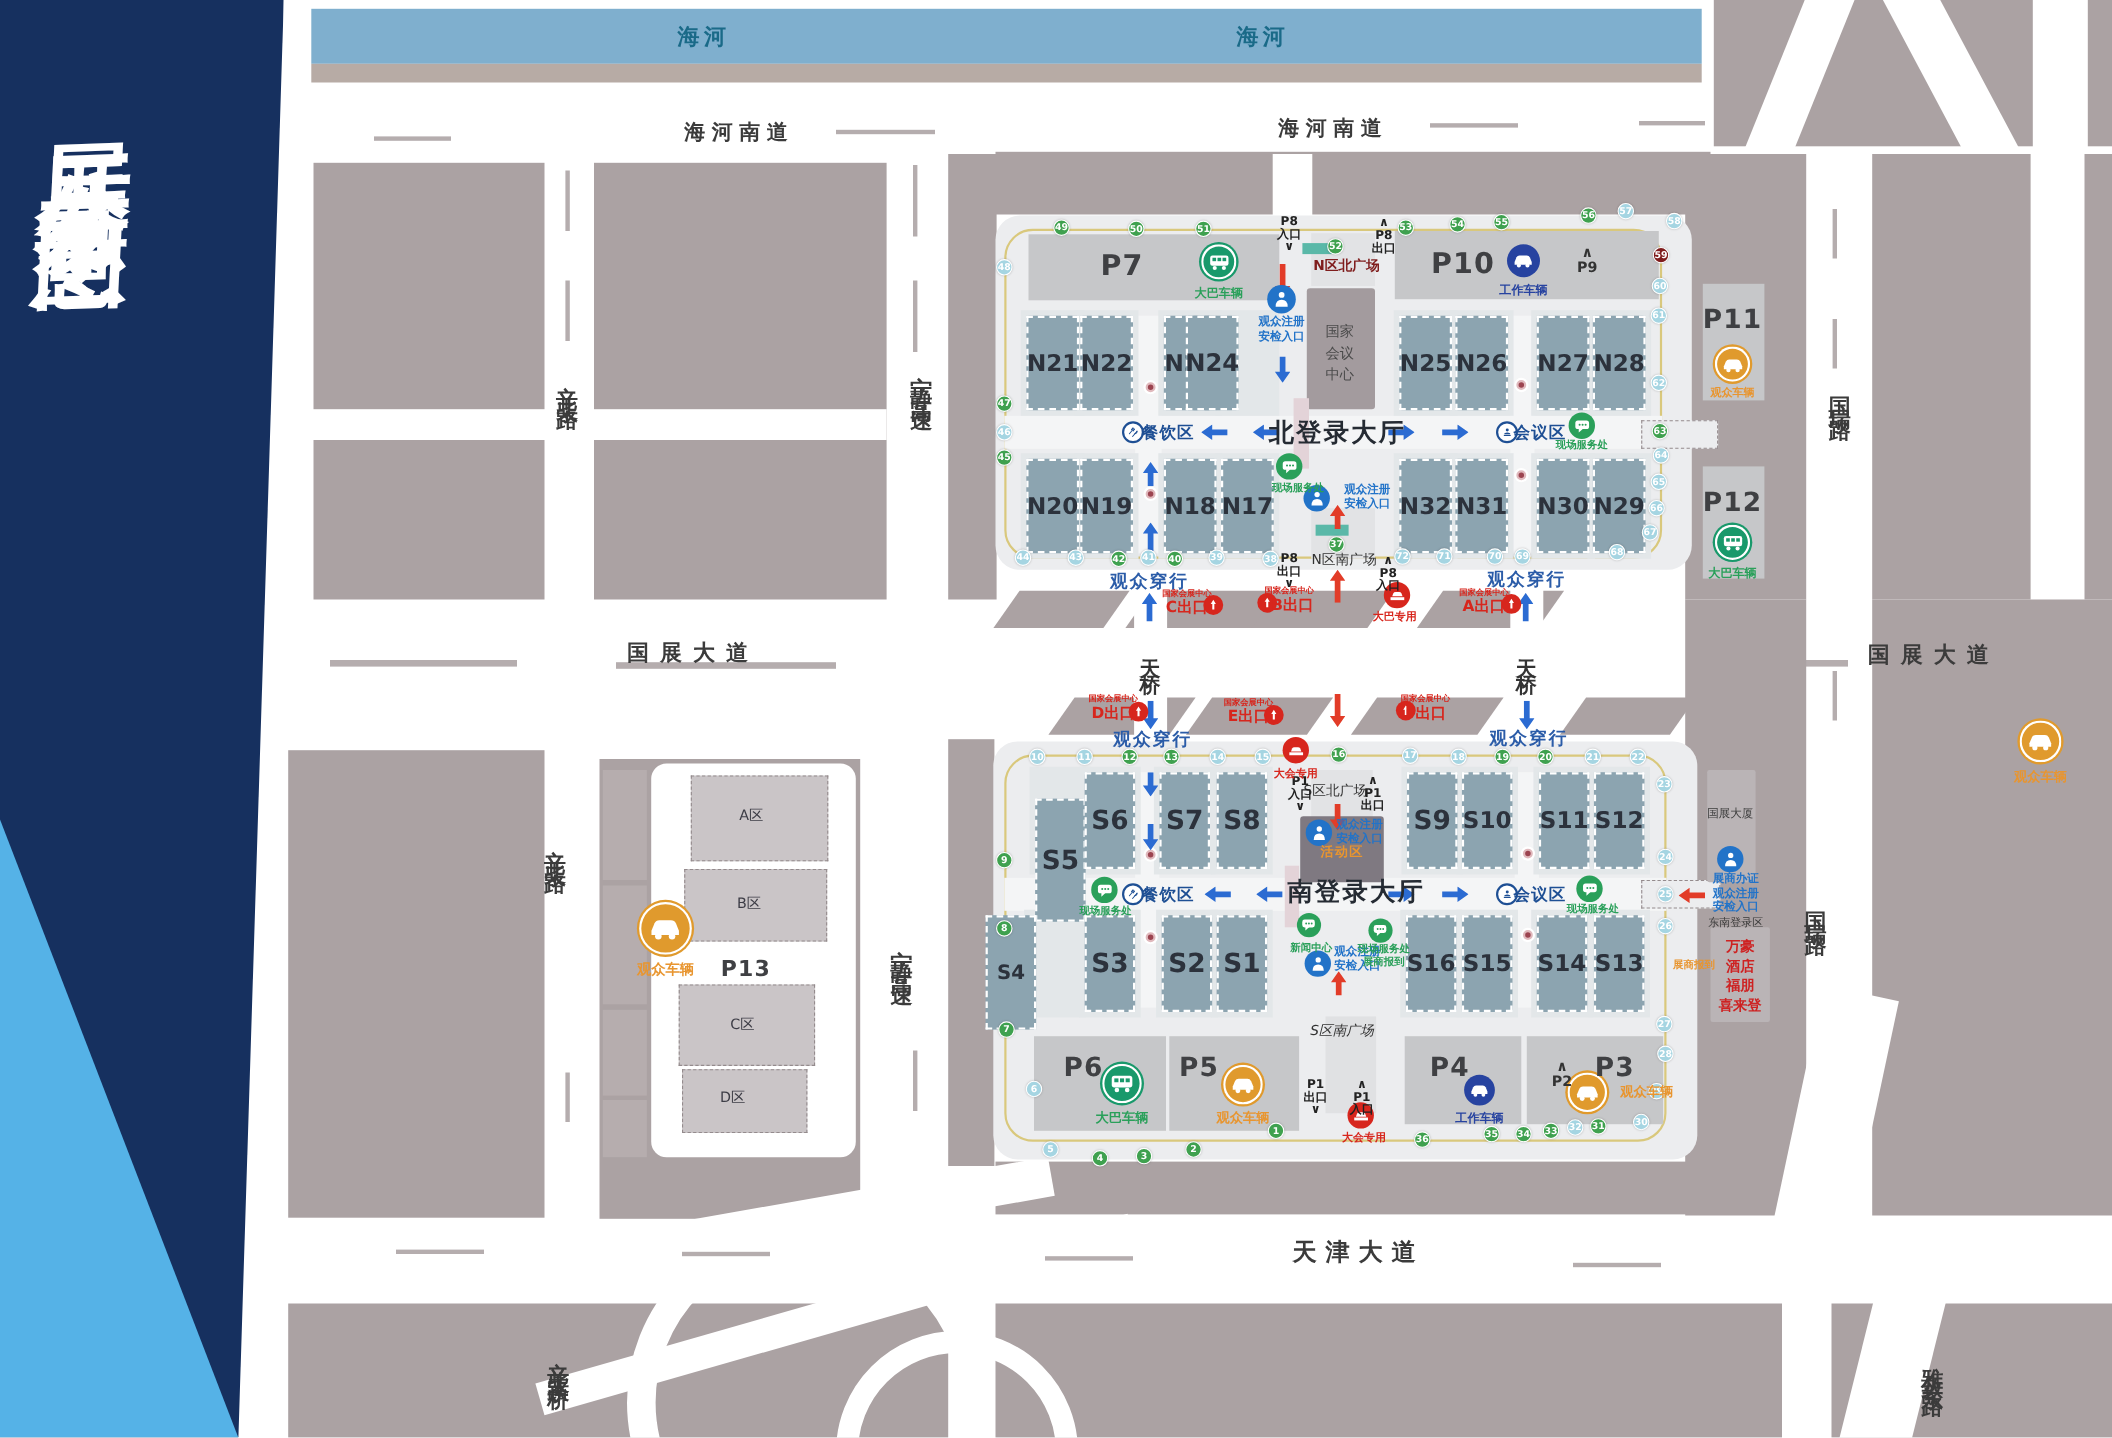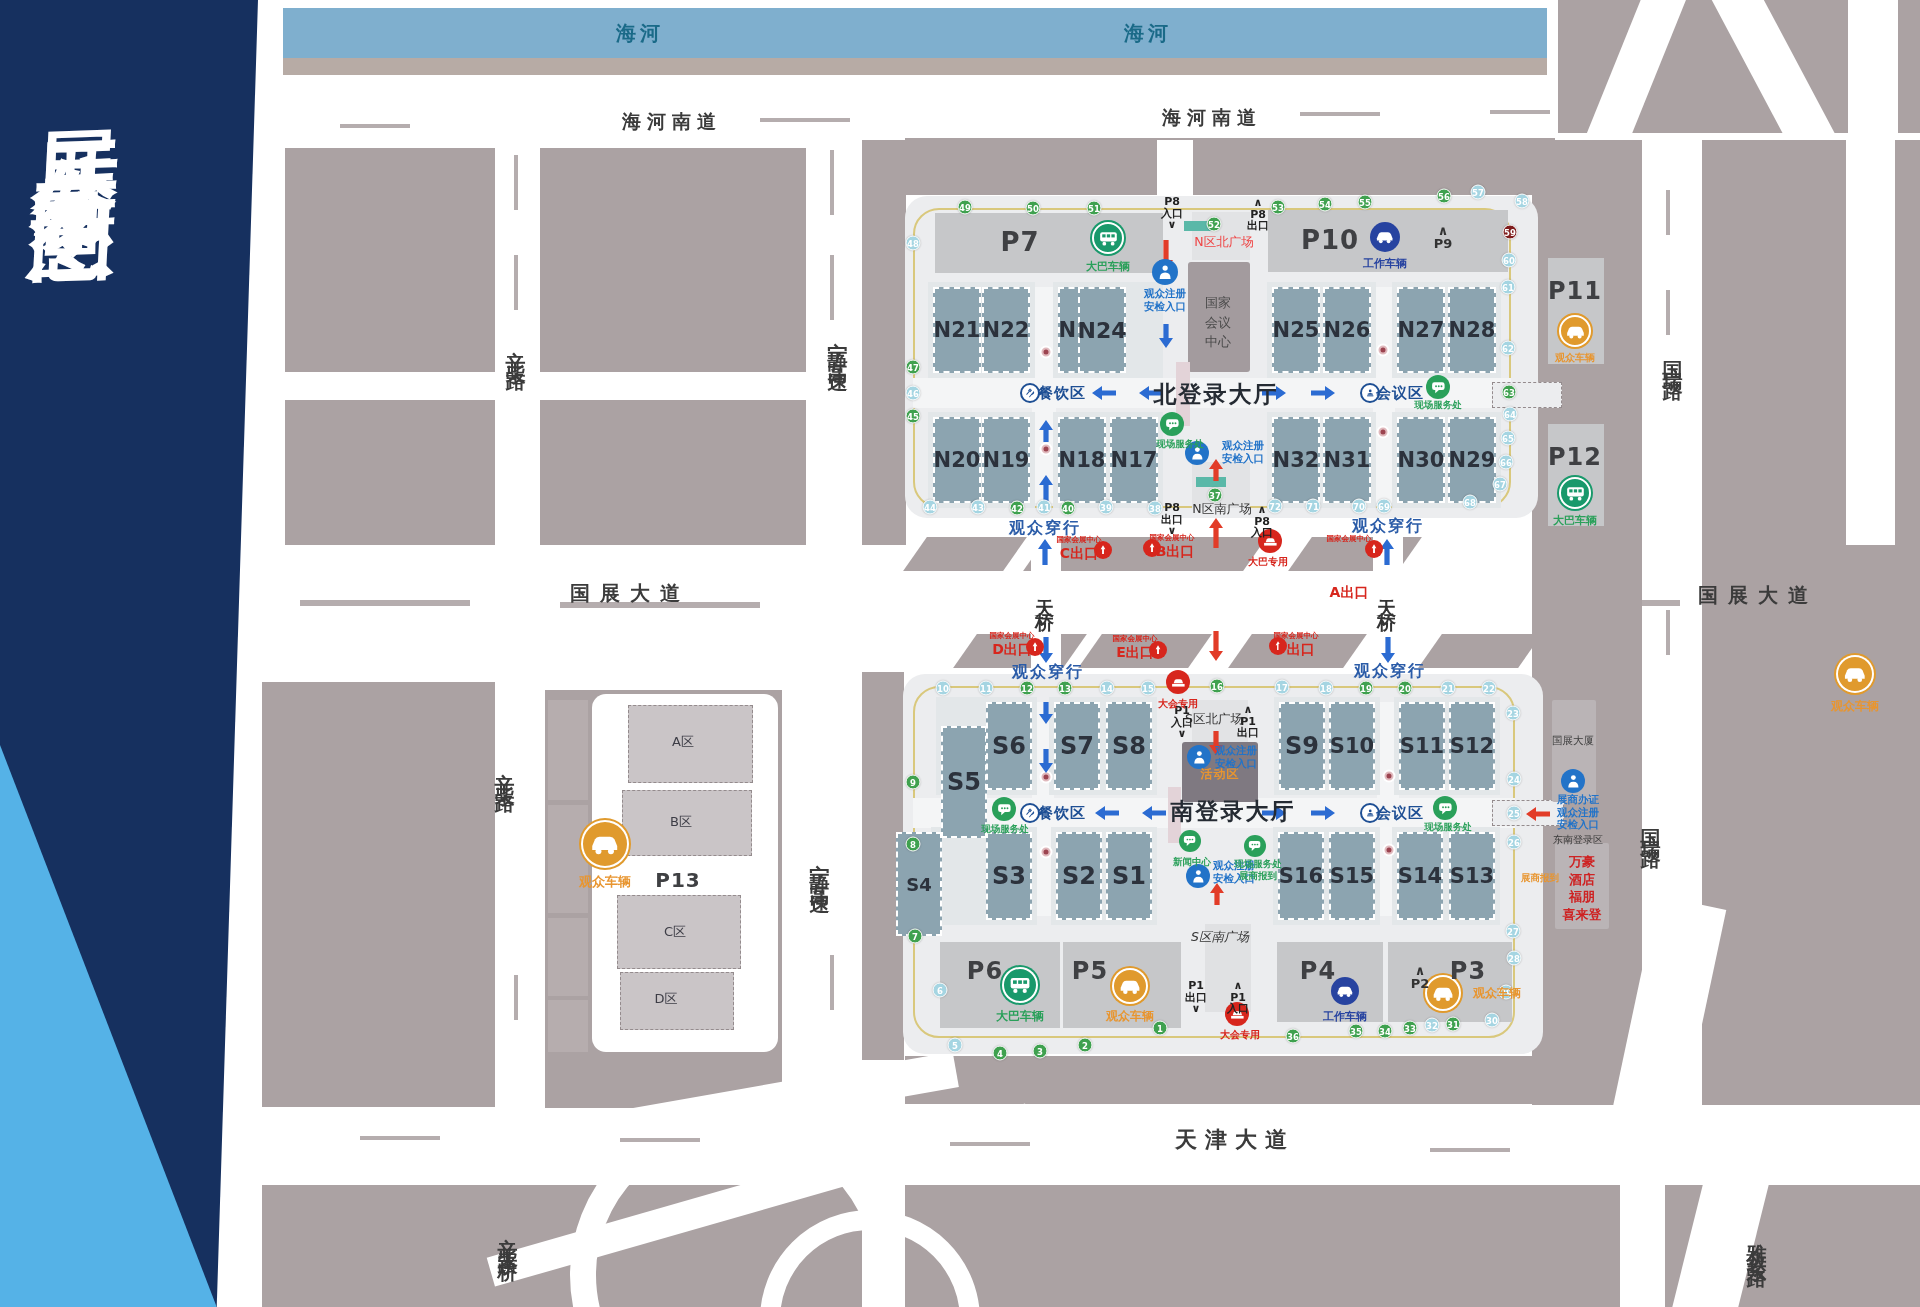--- a/index.html
+++ b/index.html
@@ -606,21 +606,21 @@
       <div class="lb v" style="left: 820px; top: 868px; font-size: 20px; color: rgb(59, 59, 59); font-weight: bold; letter-spacing: 10px; z-index: 40;">宁静高速</div>
       <div class="lb" style="left: 630px; top: 593px; font-size: 20px; color: rgb(59, 59, 59); font-weight: bold; letter-spacing: 10px; z-index: 40;">国展大道</div>
       <div class="lb" style="left: 1758px; top: 595px; font-size: 20px; color: rgb(59, 59, 59); font-weight: bold; letter-spacing: 10px; z-index: 40;">国展大道</div>
       <div class="lb v" style="left: 1673px; top: 360px; font-size: 20px; color: rgb(59, 59, 59); font-weight: bold; letter-spacing: 10px; z-index: 40;">国瑞路</div>
       <div class="lb v" style="left: 1651px; top: 828px; font-size: 20px; color: rgb(59, 59, 59); font-weight: bold; letter-spacing: 10px; z-index: 40;">国瑞路</div>
       <div class="lb" style="left: 1235px; top: 1140px; font-size: 22px; color: rgb(59, 59, 59); font-weight: bold; letter-spacing: 8px; z-index: 40;">天津大道</div>
       <div class="lb v" style="left: 1757px; top: 1244px; font-size: 20px; color: rgb(59, 59, 59); font-weight: bold; letter-spacing: 8px; z-index: 40;">雅致东路</div>
       <div class="lb" style="left: 1218px; top: 322px; font-size: 13px; color: rgb(74, 74, 74); line-height: 1.5; z-index: 40;">国家
 会议
 中心</div>
-      <div class="lb" style="left: 1224px; top: 241px; font-size: 12.5px; color: #ef4444; z-index: 40;">N区北广场</div>
+      <div class="lb" style="left: 1224px; top: 241px; font-size: 12.5px; color: #7f1d1d; z-index: 40; font-weight: bold;">N区北广场</div>
       <div class="lb" style="left: 1222px; top: 508px; font-size: 12.5px; color: rgb(51, 51, 51); z-index: 40;">N区南广场</div>
       <div class="lb" style="left: 1216px; top: 395px; font-size: 23px; color: rgb(37, 43, 51); font-weight: bold; letter-spacing: 2px; z-index: 40;">北登录大厅</div>
       <div class="lb" style="left: 1214px; top: 718px; font-size: 12.5px; color: rgb(51, 51, 51); z-index: 40;">S区北广场</div>
       <div class="lb" style="left: 1233px; top: 812px; font-size: 23px; color: rgb(37, 43, 51); font-weight: bold; letter-spacing: 2px; z-index: 40;">南登录大厅</div>
       <div class="lb" style="left: 1220px; top: 936px; font-size: 12.5px; color: rgb(51, 51, 51); z-index: 40; font-style: italic;">S区南广场</div>
       <div class="lb" style="left: 1220px; top: 774px; font-size: 12px; color: rgb(232, 149, 47); font-weight: bold; letter-spacing: 1px; z-index: 40;">活动区</div>
       <div class="lb" style="left: 1573px; top: 740px; font-size: 10.5px; color: rgb(61, 61, 61); z-index: 40;">国展大厦</div>
       <div class="lb" style="left: 1062px; top: 393px; font-size: 15px; color: rgb(30, 79, 148); font-weight: bold; letter-spacing: 1px; z-index: 40;">餐饮区</div>
       <div class="lb" style="left: 1062px; top: 813px; font-size: 15px; color: rgb(30, 79, 148); font-weight: bold; letter-spacing: 1px; z-index: 40;">餐饮区</div>
       <div class="lb" style="left: 1400px; top: 393px; font-size: 15px; color: rgb(30, 79, 148); font-weight: bold; letter-spacing: 1px; z-index: 40;">会议区</div>
@@ -670,21 +670,21 @@
 入口</div>
       <div class="lb" style="left: 683px; top: 742px; font-size: 13px; color: rgb(61, 61, 70); z-index: 40;">A区</div>
       <div class="lb" style="left: 681px; top: 822px; font-size: 13px; color: rgb(61, 61, 70); z-index: 40;">B区</div>
       <div class="lb" style="left: 675px; top: 932px; font-size: 13px; color: rgb(61, 61, 70); z-index: 40;">C区</div>
       <div class="lb" style="left: 666px; top: 999px; font-size: 13px; color: rgb(61, 61, 70); z-index: 40;">D区</div>
       <div class="lb" style="left: 1079px; top: 539px; font-size: 7.5px; color: rgb(215, 38, 29); font-weight: bold; z-index: 40;">国家会展中心</div>
       <div class="lb" style="left: 1079px; top: 553px; font-size: 14px; color: rgb(215, 38, 29); font-weight: bold; z-index: 40;">C出口</div>
       <div class="lb" style="left: 1172px; top: 537px; font-size: 7.5px; color: rgb(215, 38, 29); font-weight: bold; z-index: 40;">国家会展中心</div>
       <div class="lb" style="left: 1175px; top: 551px; font-size: 14px; color: rgb(215, 38, 29); font-weight: bold; z-index: 40;">B出口</div>
       <div class="lb" style="left: 1349px; top: 538px; font-size: 7.5px; color: rgb(215, 38, 29); font-weight: bold; z-index: 40;">国家会展中心</div>
-      <div class="lb" style="left: 1349px; top: 552px; font-size: 14px; color: rgb(215, 38, 29); font-weight: bold; z-index: 40; margin-top: 40px;">A出口</div>
+      <div class="lb" style="left: 1349px; top: 552px; font-size: 14px; color: rgb(215, 38, 29); font-weight: bold; z-index: 40;">A出口</div>
       <div class="lb" style="left: 1012px; top: 635px; font-size: 7.5px; color: rgb(215, 38, 29); font-weight: bold; z-index: 40;">国家会展中心</div>
       <div class="lb" style="left: 1012px; top: 649px; font-size: 14px; color: rgb(215, 38, 29); font-weight: bold; z-index: 40;">D出口</div>
       <div class="lb" style="left: 1135px; top: 638px; font-size: 7.5px; color: rgb(215, 38, 29); font-weight: bold; z-index: 40;">国家会展中心</div>
       <div class="lb" style="left: 1135px; top: 652px; font-size: 14px; color: rgb(215, 38, 29); font-weight: bold; z-index: 40;">E出口</div>
       <div class="lb" style="left: 1296px; top: 635px; font-size: 7.5px; color: rgb(215, 38, 29); font-weight: bold; z-index: 40;">国家会展中心</div>
       <div class="lb" style="left: 1296px; top: 649px; font-size: 14px; color: rgb(215, 38, 29); font-weight: bold; z-index: 40;">F出口</div>
       <div class="lb" style="left: 1268px; top: 562px; font-size: 10px; color: rgb(215, 38, 29); font-weight: bold; z-index: 40;">大巴专用</div>
       <div class="lb" style="left: 1178px; top: 704px; font-size: 10px; color: rgb(215, 38, 29); font-weight: bold; z-index: 40;">大会专用</div>
       <div class="lb" style="left: 1240px; top: 1035px; font-size: 10px; color: rgb(215, 38, 29); font-weight: bold; z-index: 40;">大会专用</div>
       <div class="lb" style="left: 1165px; top: 300px; font-size: 10.5px; color: rgb(34, 115, 200); font-weight: bold; line-height: 1.25; z-index: 40;">观众注册

